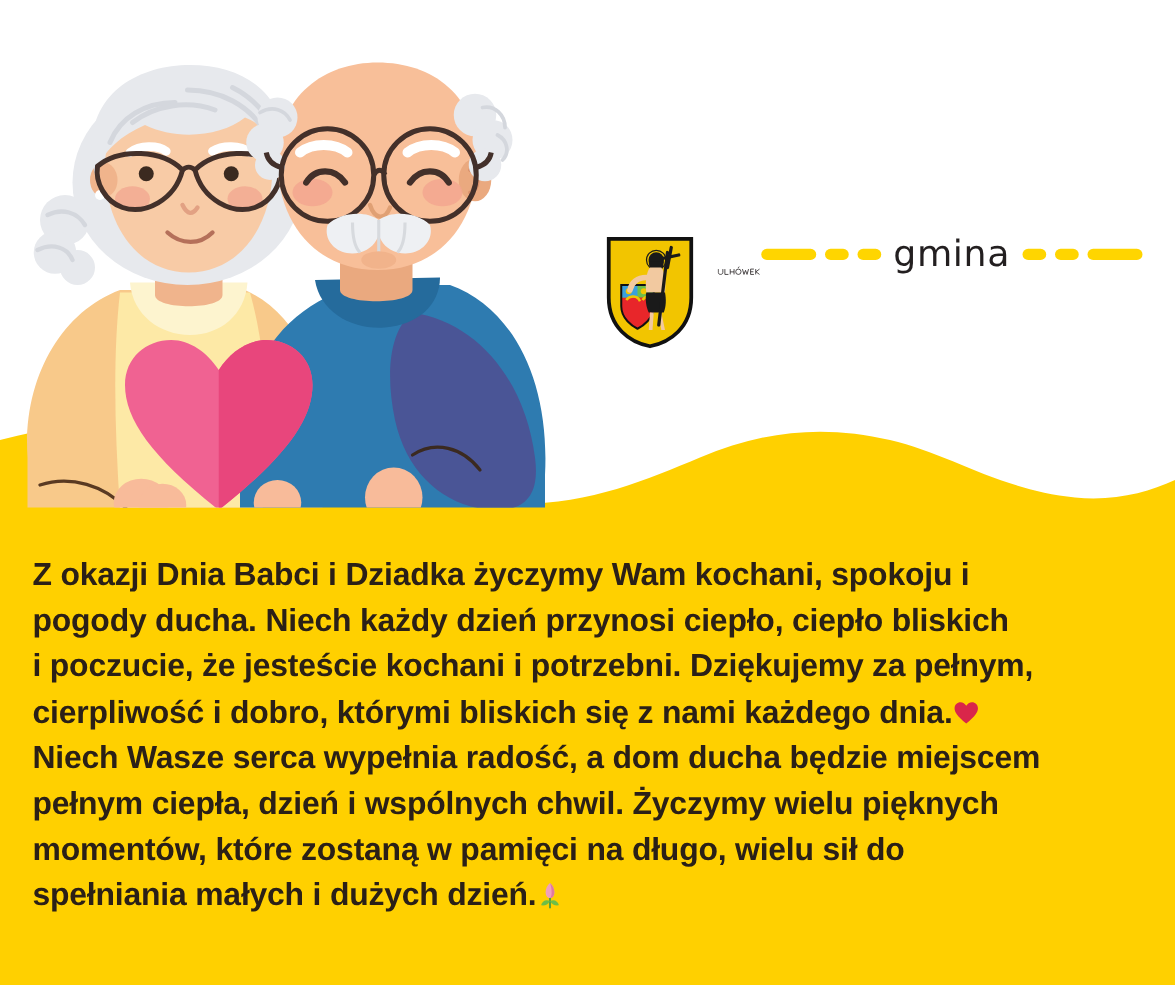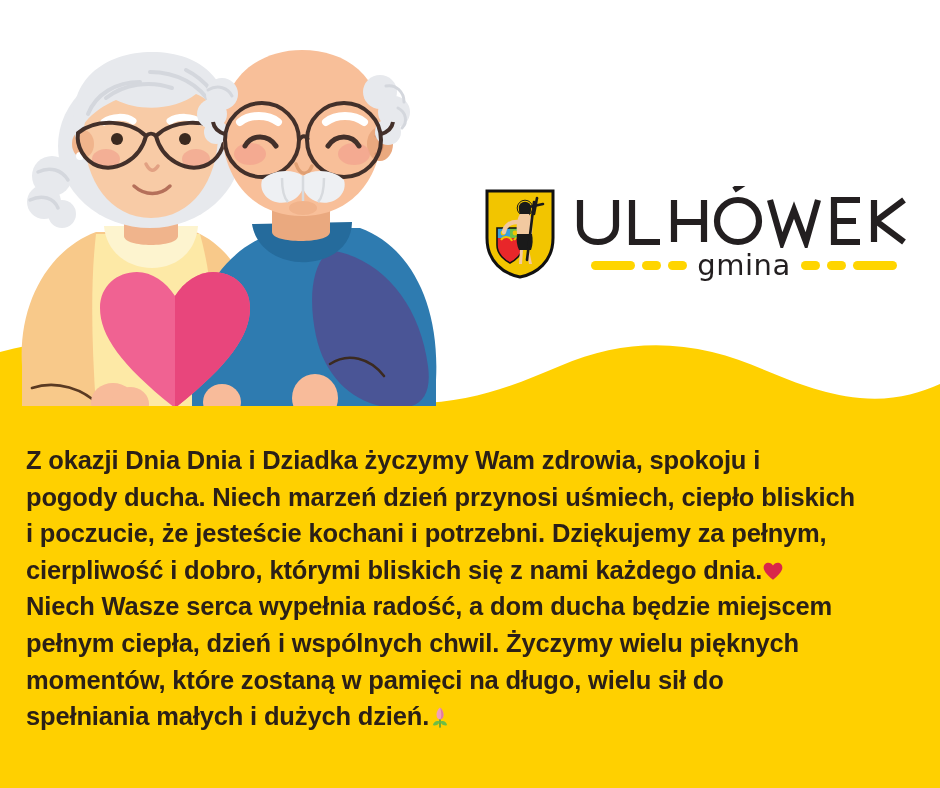--- a/index.html
+++ b/index.html
@@ -44,21 +44,21 @@
   }
   .crest{
     width:72px;height:92px;
     flex:0 0 auto;
     margin-top:2px;
   }
   .crest svg{display:block;width:72px;height:92px;}
   .logo-text{
     margin-left:18px;
     display:flex;
-    flex-direction:column;
+    flex-direction:row;
     align-items:stretch;
     flex:1 1 auto;
   }
   .wordmark{
     height:62px;
   }
   .wordmark svg{display:block;height:62px;width:100%;}
   .gmina-row{
     display:flex;
     align-items:center;
@@ -335,22 +335,22 @@
         <span class="dash d-short"></span>
         <span class="dash d-short"></span>
         <span class="gmina-word">gmina</span>
         <span class="dash d-short"></span>
         <span class="dash d-short"></span>
         <span class="dash d-long"></span>
       </div>
     </div>
   </div>
 
-  <div class="greeting"><span>Z okazji Dnia Dnia i Dziadka życzymy Wam zdrowia, spokoju i</span>
-<span>pogody ducha. Niech marzeń dzień przynosi uśmiech, ciepło bliskich</span>
+  <div class="greeting"><span>Z okazji Dnia Babci i Dziadka życzymy Wam kochani, spokoju i</span>
+<span>pogody ducha. Niech każdy dzień przynosi ciepło, ciepło bliskich</span>
 <span>i poczucie, że jesteście kochani i potrzebni. Dziękujemy za pełnym,</span>
 <span>cierpliwość i dobro, którymi bliskich się z nami każdego dnia.</span><span class="emoji"><svg viewBox="0 0 24 24" xmlns="http://www.w3.org/2000/svg">
           <path d="M12 21.5 C4 15.2, 1.8 11.4, 1.8 8.2 C1.8 5.1, 4.2 3, 7 3 C9.1 3, 11 4.3, 12 6.1 C13 4.3, 14.9 3, 17 3 C19.8 3, 22.2 5.1, 22.2 8.2 C22.2 11.4, 20 15.2, 12 21.5 Z" fill="#d9264a"></path>
         </svg></span>
 <span>Niech Wasze serca wypełnia radość, a dom ducha będzie miejscem</span>
 <span>pełnym ciepła, dzień i wspólnych chwil. Życzymy wielu pięknych</span>
 <span>momentów, które zostaną w pamięci na długo, wielu sił do</span>
 <span>spełniania małych i dużych dzień.</span><span class="emoji"><svg viewBox="0 0 24 24" xmlns="http://www.w3.org/2000/svg">
           <path d="M12 13.5 L12 23" stroke="#5aa13c" stroke-width="1.8" stroke-linecap="round" fill="none"></path>
           <path d="M11.6 17 C8 15.5, 5 17.5, 4.2 21 C7.6 21.6, 10.4 20.2, 11.6 17.6 Z" fill="#6cbe47"></path>

